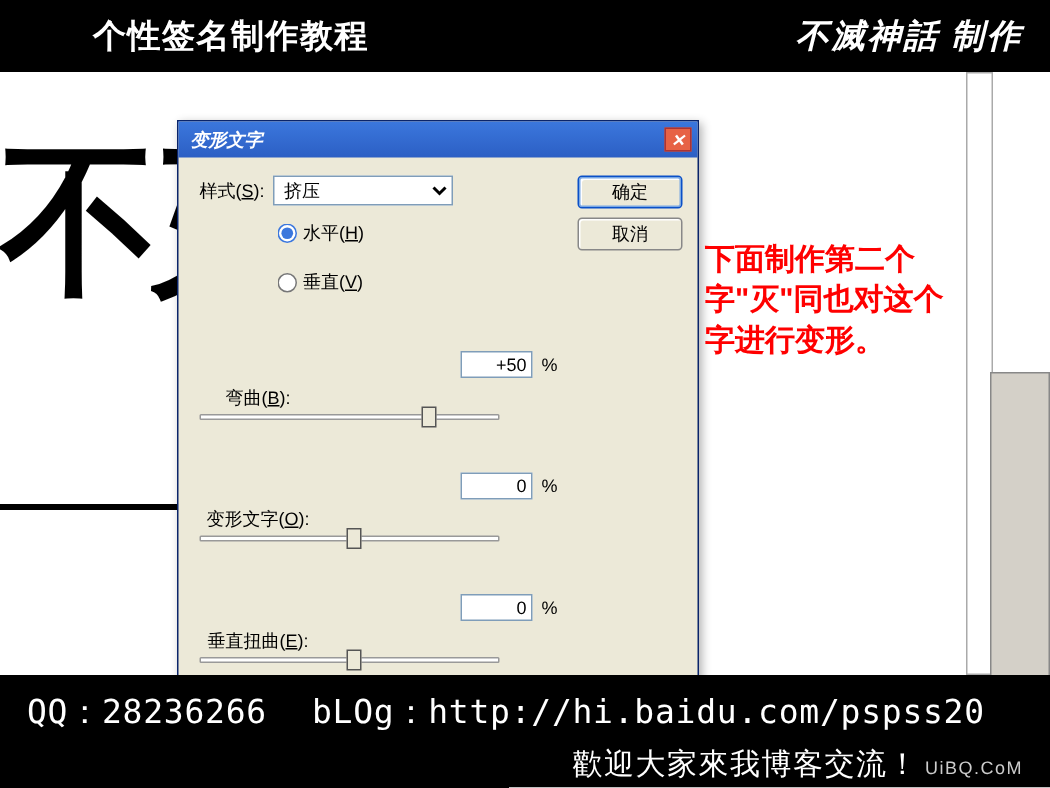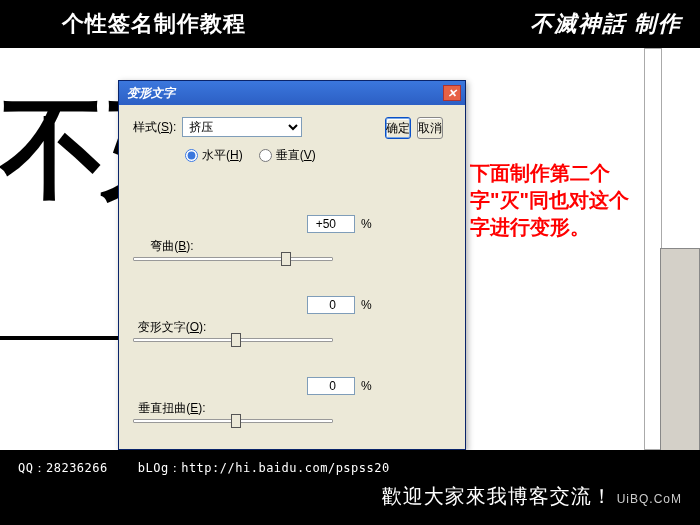--- a/index.html
+++ b/index.html
@@ -15,48 +15,48 @@
 .sidebar-panels { position: absolute; right: 0; top: 200px; width: 40px; height: 250px; background: #d4d0c8; border: 1px solid #888; }
 .ruler-right { position: absolute; right: 38px; top: 0; width: 18px; height: 100%; background: repeating-linear-gradient(#fff 0 12px, #fff 12px 14px); border: 1px solid #aaa; }
 .canvas-edge { position: absolute; left: 0; top: 288px; width: 410px; height: 4px; background: #000; }
 
 .dialog { position: absolute; left: 118px; top: 80px; width: 348px; background: #ece9d8; border: 1px solid #0a246a; box-shadow: 2px 2px 6px rgba(0,0,0,0.3); font-size: 12px; }
 .titlebar { background: linear-gradient(#3b77dd, #2c5fc4); color: #fff; height: 24px; display: flex; align-items: center; justify-content: space-between; padding: 0 4px 0 8px; font-weight: bold; font-style: italic; }
 .titlebar .closebtn { width: 18px; height: 16px; background: #e76245; border: 1px solid #a33; color: #fff; display: flex; align-items: center; justify-content: center; font-size: 11px; cursor: pointer; }
 
 .dialog-body { padding: 12px 10px 14px 14px; display: flex; gap: 10px; }
 .left-col { flex: 1; }
-.right-col { width: 70px; display: flex; flex-direction: row; gap: 6px; }
+.right-col { width: 70px; display: flex; flex-direction: column; gap: 6px; }
 
 .row { display: flex; align-items: center; gap: 6px; margin-bottom: 10px; }
 .label { white-space: nowrap; }
 .underline { text-decoration: underline; }
 
 select.style-select { width: 120px; height: 20px; border: 1px solid #7f9db9; background: #fff; font-size: 12px; padding-left: 2px; }
 
-.radiogroup { display: flex; gap: 16px; margin-left: 52px; margin-bottom: 28px; }
+.radiogroup { display: flex; gap: 16px; margin-left: 52px; margin-bottom: 14px; flex-direction: column; }
 .radio-item { display: flex; align-items: center; gap: 4px; }
 .radio-item input { accent-color: #3b77dd; }
 
 .param-row { display: flex; align-items: center; gap: 6px; margin-bottom: 2px; }
 .param-label { width: 78px; text-align: center; margin-top: 46px; }
-.param-input { width: 48px; height: 18px; border: 1px solid #7f9db9; text-align: right; padding-right: 18px; font-size: 12px; background: #fff; }
+.param-input { width: 48px; height: 18px; border: 1px solid #7f9db9; text-align: right; padding-right: 3px; font-size: 12px; background: #fff; }
 .pct { width: 14px; }
 
 .slider-wrap { margin: 2px 0 12px 0; position: relative; }
 .slider-track { height: 4px; background: #fff; border: 1px solid #999; border-radius: 1px; width: 200px; margin-left: 0; }
 .slider-thumb { position: absolute; top: -5px; width: 10px; height: 14px; background: #ece9d8; border: 1px solid #555; }
 
 .winbtn { height: 22px; background: #ece9d8; border: 1px solid #888; border-radius: 3px; font-size: 12px; cursor: pointer; box-shadow: inset 1px 1px 0 #fff; }
 .winbtn.default-btn { border: 1px solid #0a50c8; box-shadow: 0 0 0 1px #79a7e3 inset, inset 2px 2px 0 #fff; }
 
 .annotation { position: absolute; right: 70px; top: 160px; width: 160px; color: #ff0000; font-size: 20px; font-weight: bold; line-height: 1.35; }
 
 .footer { position: absolute; left: 0; right: 0; bottom: 0; height: 75px; background: #000; color: #fff; font-family: "Consolas", monospace; padding: 10px 18px 6px; }
-.footer .line1 { font-size: 12px; display: flex; gap: 30px; letter-spacing: 0.5px; }
+.footer .line1 { font-size: 22px; display: flex; gap: 30px; letter-spacing: 0.5px; }
 .footer .line2 { font-size: 20px; text-align: right; margin-top: 6px; font-family: "KaiTi", "STKaiti"; letter-spacing: 1px; }
 .footer .line2 .site { font-family: "Arial"; font-size: 12px; margin-left: 4px; color: #ccc; }
 </style>
 </head>
 <body>
 
 <div class="topbar">
   <div class="title">个性签名制作教程</div>
   <div class="brand">不滅神話 制作</div>
 </div>

